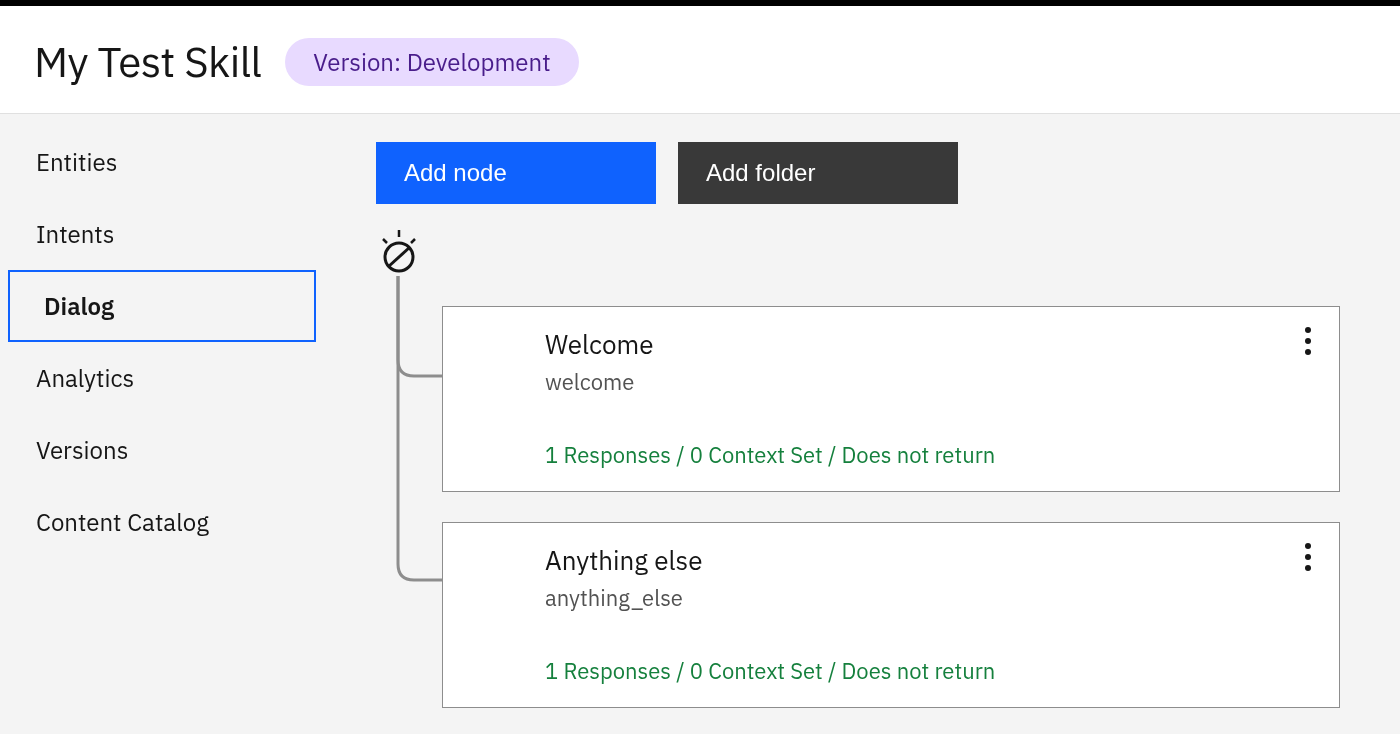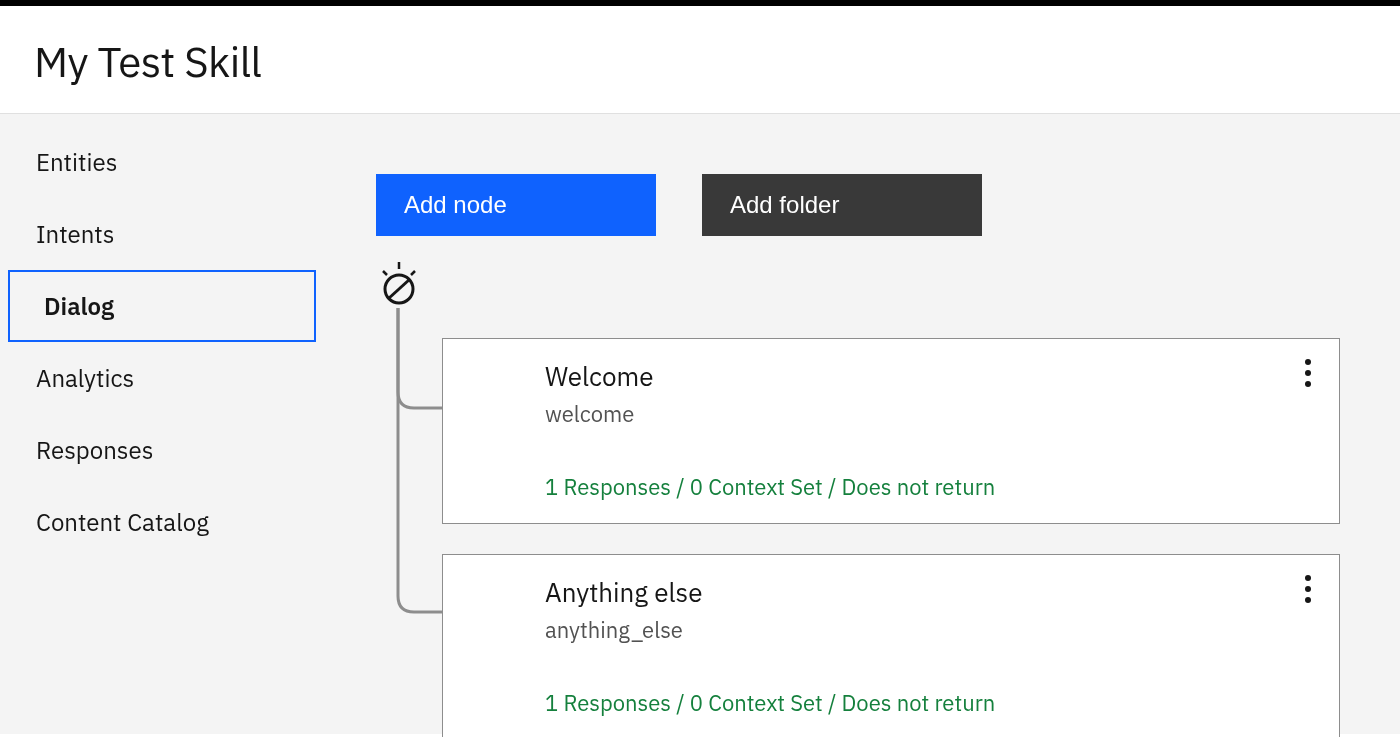--- a/index.html
+++ b/index.html
@@ -6,21 +6,21 @@
   html, body { width: 1400px; height: 737px; font-family: "IBM Plex Sans", "Helvetica Neue", Arial, sans-serif; background: #fff; color: #161616; }
   .frame { width: 100%; height: 100%; border-top: 6px solid #000; }
   .header { display: flex; align-items: center; gap: 24px; padding: 28px 34px 24px 34px; background: #fff; }
   .title { font-size: 42px; font-weight: 400; letter-spacing: -0.5px; }
   .version-pill { background: #e8daff; color: #491d8b; font-size: 24px; padding: 8px 28px; border-radius: 26px; font-weight: 400; }
   .body { display: flex; background: #f4f4f4; height: calc(100% - 110px); border-top: 1px solid #e0e0e0; }
   .sidebar { width: 316px; padding-top: 12px; }
   .nav-item { font-size: 24px; padding: 18px 34px; cursor: pointer; border: 2px solid transparent; }
   .nav-item.active { font-weight: 600; border: 2px solid #0f62fe; background: #f4f4f4; margin-left: 8px; }
   .main { flex: 1; padding: 28px 60px 28px 60px; position: relative; }
-  .actions { display: flex; gap: 46px; margin-bottom: 26px; margin-top: 32px; }
+  .actions { display: flex; gap: 22px; margin-bottom: 26px; }
   .btn { flex: 0 0 280px; height: 62px; display: flex; align-items: center; padding-left: 28px; font-size: 24px; cursor: pointer; border: none; }
   .btn-primary { background: #0f62fe; color: #fff; }
   .btn-disabled { background: #c6c6c6; color: #6f6f6f; cursor: default; }
   .btn-dark { background: #393939; color: #fff; }
   .tree { position: relative; }
   .root-icon { width: 46px; height: 46px; margin-left: 0; }
   .nodes { margin-left: 66px; }
   .node { background: #fff; border: 1px solid #8d8d8d; padding: 20px 28px 22px 102px; position: relative; margin-top: 30px; }
   .node-title { font-size: 26px; font-weight: 400; margin-bottom: 6px; }
   .node-condition { font-size: 22px; color: #525252; margin-bottom: 44px; }
@@ -28,29 +28,30 @@
   .kebab { position: absolute; top: 20px; right: 28px; cursor: pointer; display: flex; flex-direction: column; gap: 5px; }
   .kebab span { width: 6px; height: 6px; background: #161616; border-radius: 50%; }
   svg.connector { position: absolute; left: 22px; top: 46px; overflow: visible; pointer-events: none; }
 </style>
 </head>
 <body>
 
 <div class="frame">
   <div class="header">
     <div class="title">My Test Skill</div>
+    <div class="version-pill">Version: Development</div>
   </div>
 
   <div class="body">
     <div class="sidebar">
       <div class="nav-item">Entities</div>
       <div class="nav-item">Intents</div>
       <div class="nav-item active">Dialog</div>
       <div class="nav-item">Analytics</div>
-      <div class="nav-item">Responses</div>
+      <div class="nav-item">Versions</div>
       <div class="nav-item">Content Catalog</div>
     </div>
 
     <div class="main">
       <div class="actions">
         <button class="btn btn-primary">Add node</button>
         <button class="btn btn-dark">Add folder</button>
       </div>
 
       <div class="tree">

